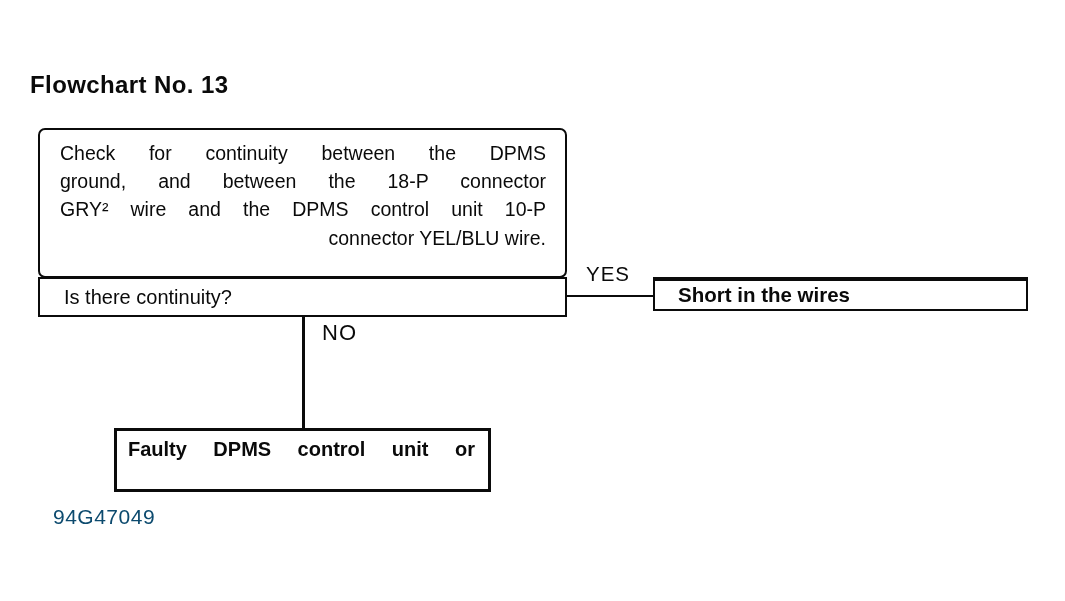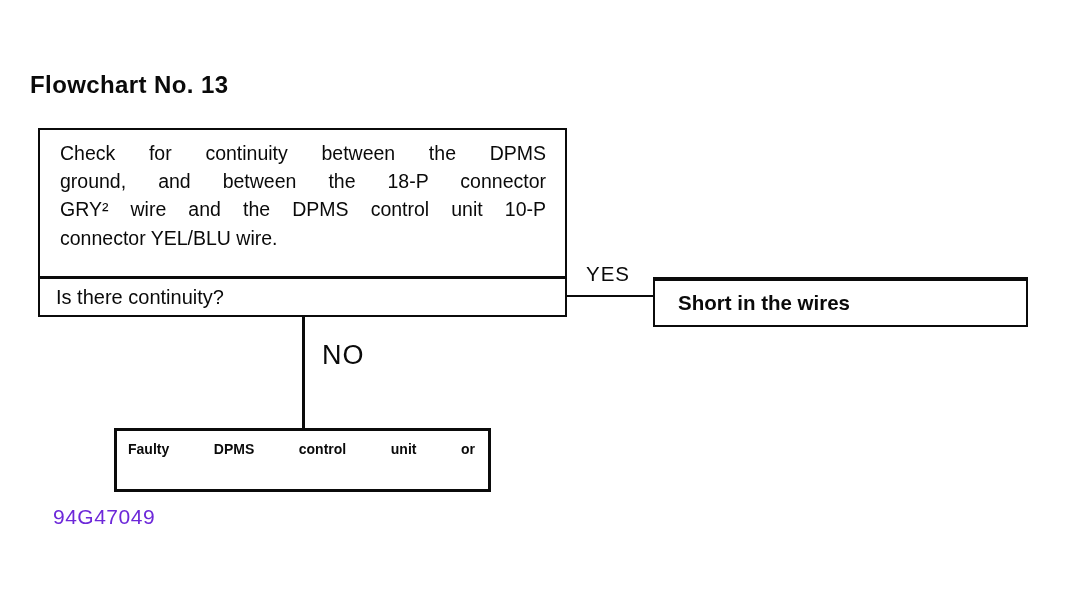--- a/index.html
+++ b/index.html
@@ -17,59 +17,60 @@
   }
   .box {
     position: absolute; box-sizing: border-box;
     border: 2.5px solid #0b0b0b; background: #ffffff;
   }
   .step-box {
     left: 38px; top: 128px; width: 529px; height: 150px;
     padding: 9px 19px 0 20px;
     font-size: 19.5px; line-height: 28.2px;
     border-bottom-width: 2px;
+    border-radius: 7px;
   }
   .jline { text-align: justify; text-align-last: justify; }
-  .lline { text-align: left; }
+  .lline { text-align: right; }
   .question-box {
     left: 38px; top: 277px; width: 529px; height: 40px;
     display: flex; align-items: center;
-    padding-left: 16px; font-size: 20px;
+    padding-left: 24px; font-size: 20px;
   }
   .yes-connector {
     position: absolute; left: 566px; top: 295px;
     width: 88px; height: 0; border-top: 2.5px solid #0b0b0b;
   }
   .yes-label {
     position: absolute; left: 586px; top: 262px;
     font-size: 20.5px; letter-spacing: 1px;
   }
   .short-box {
-    left: 653px; top: 277px; width: 375px; height: 50px;
+    left: 653px; top: 277px; width: 375px; height: 34px;
     display: flex; align-items: center;
     padding-left: 23px; font-size: 20.5px; font-weight: 700;
     border-top-width: 4px;
   }
   .no-connector {
     position: absolute; left: 302px; top: 317px;
     width: 2.5px; height: 111px; background: #0b0b0b;
   }
   .no-label {
-    position: absolute; left: 322px; top: 340px;
-    font-size: 27px; letter-spacing: 1px;
+    position: absolute; left: 322px; top: 320px;
+    font-size: 22px; letter-spacing: 1px;
   }
   .faulty-box {
     left: 114px; top: 428px; width: 377px; height: 64px;
     padding: 5px 13px 8px 11px;
-    font-size: 14px; font-weight: 700; line-height: 27.5px;
+    font-size: 20px; font-weight: 700; line-height: 27.5px;
     border-width: 3px;
   }
   .figure-code {
     position: absolute; left: 53px; top: 505px;
-    font-size: 21px; color: #6d28d9; letter-spacing: 0.5px;
+    font-size: 21px; color: #0c4a6e; letter-spacing: 0.5px;
   }
 </style>
 </head>
 <body>
 
 <div>
 
   <div class="page-title">Flowchart No. 13</div>
 
   <div class="box step-box">

